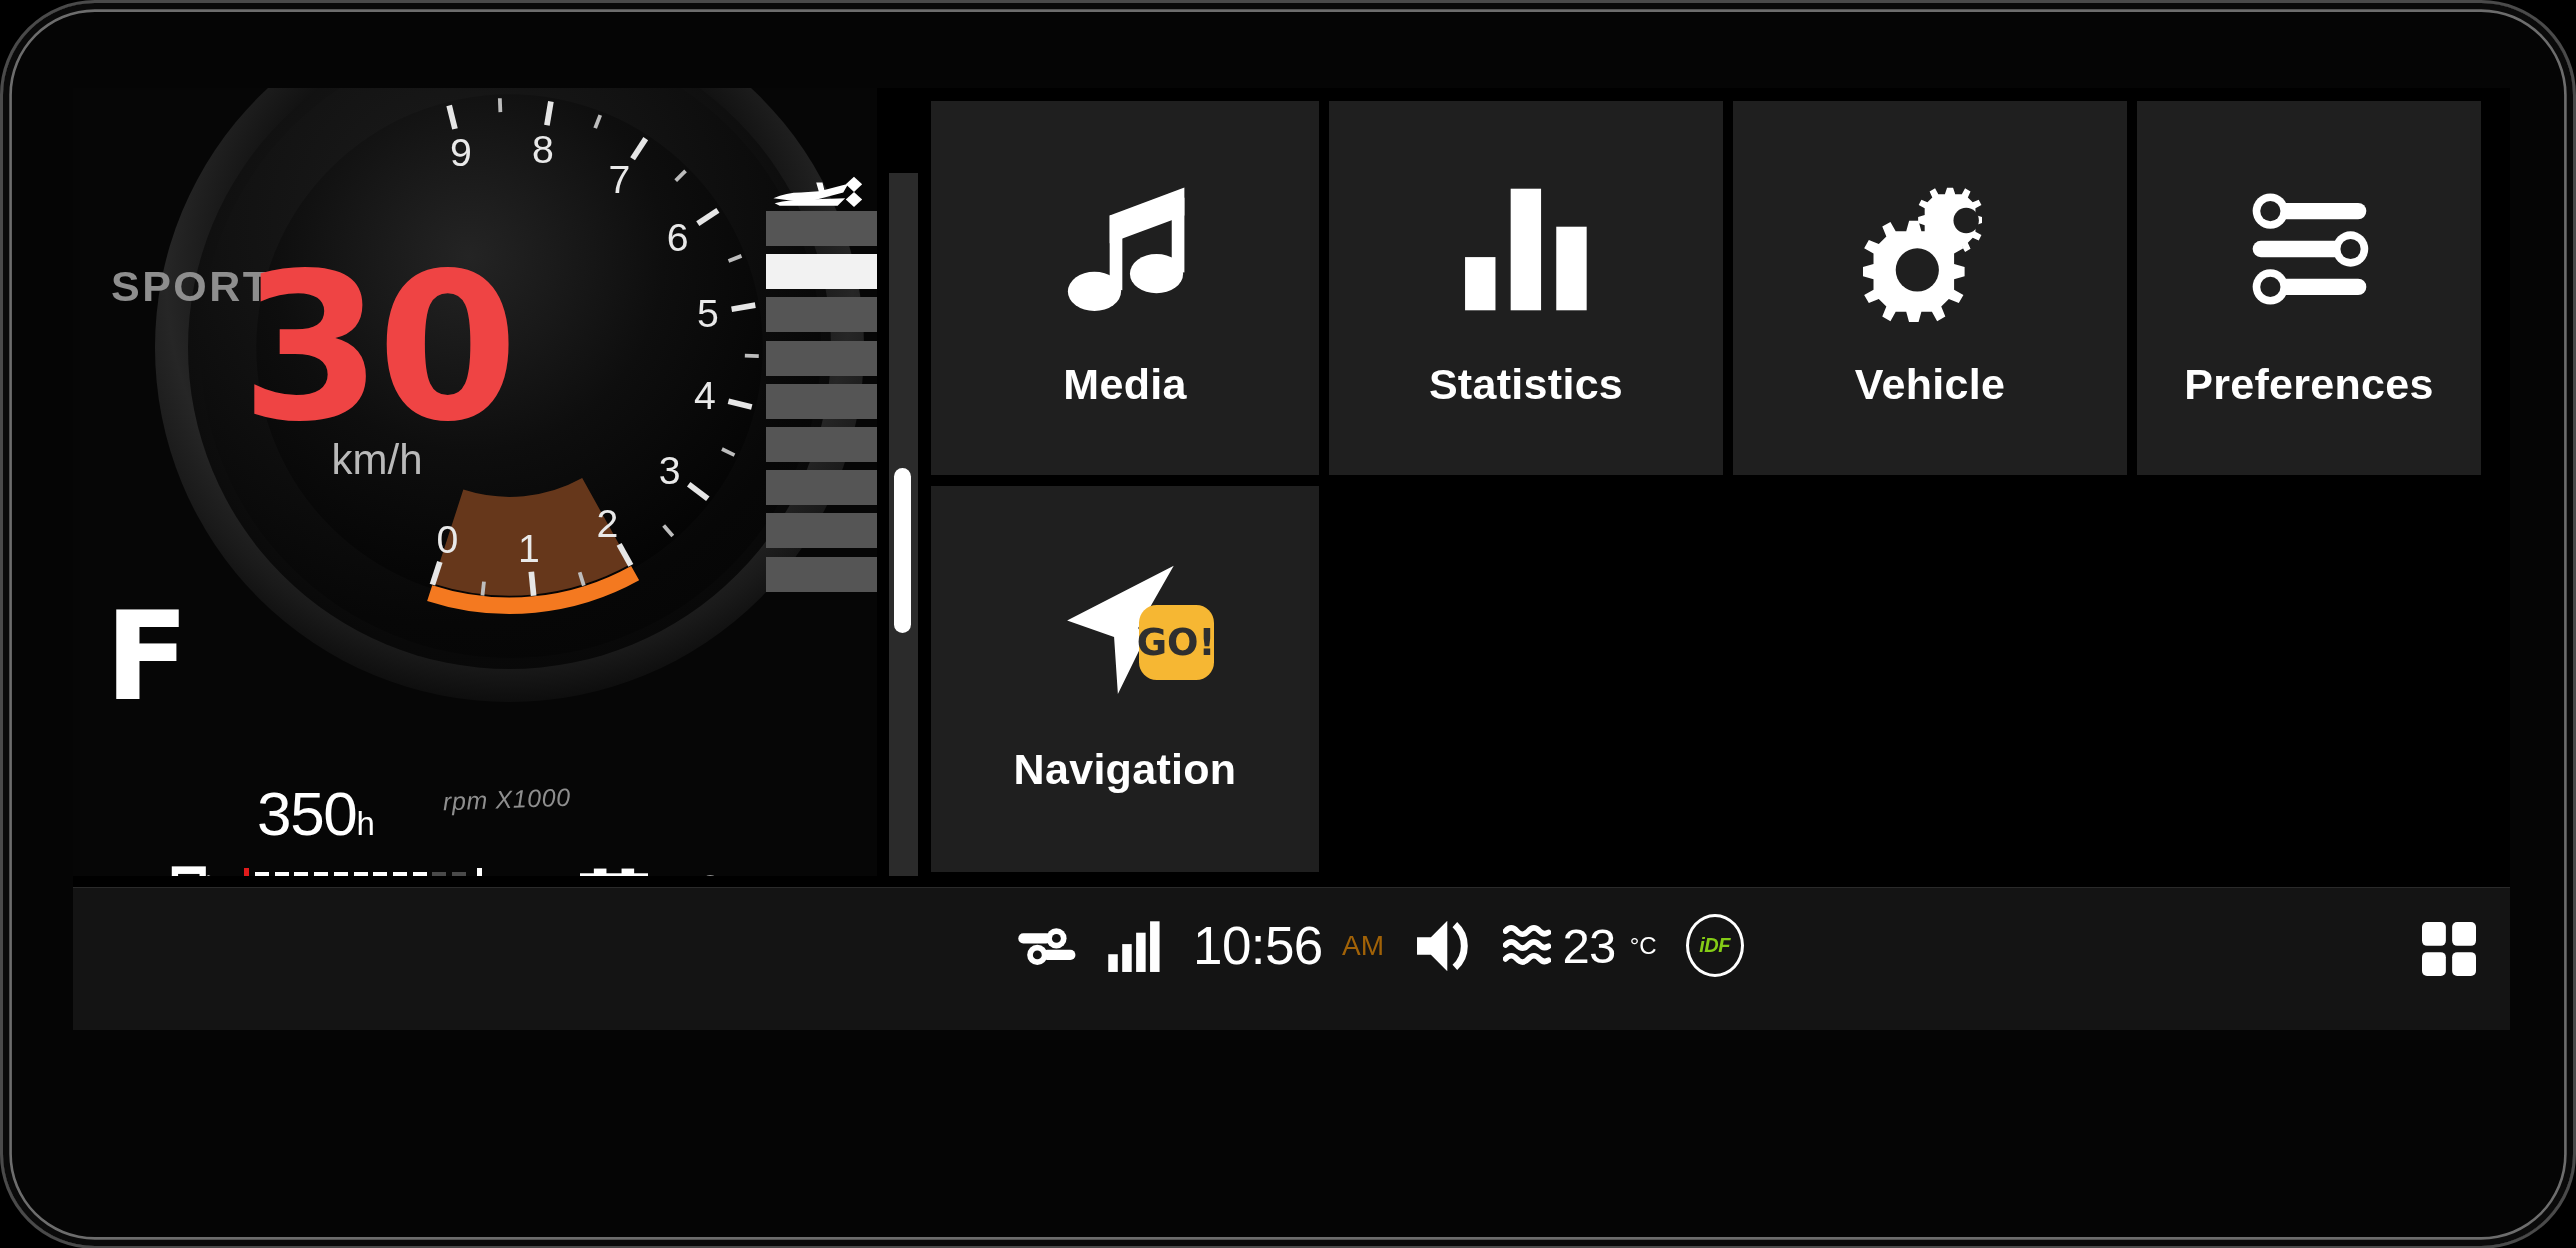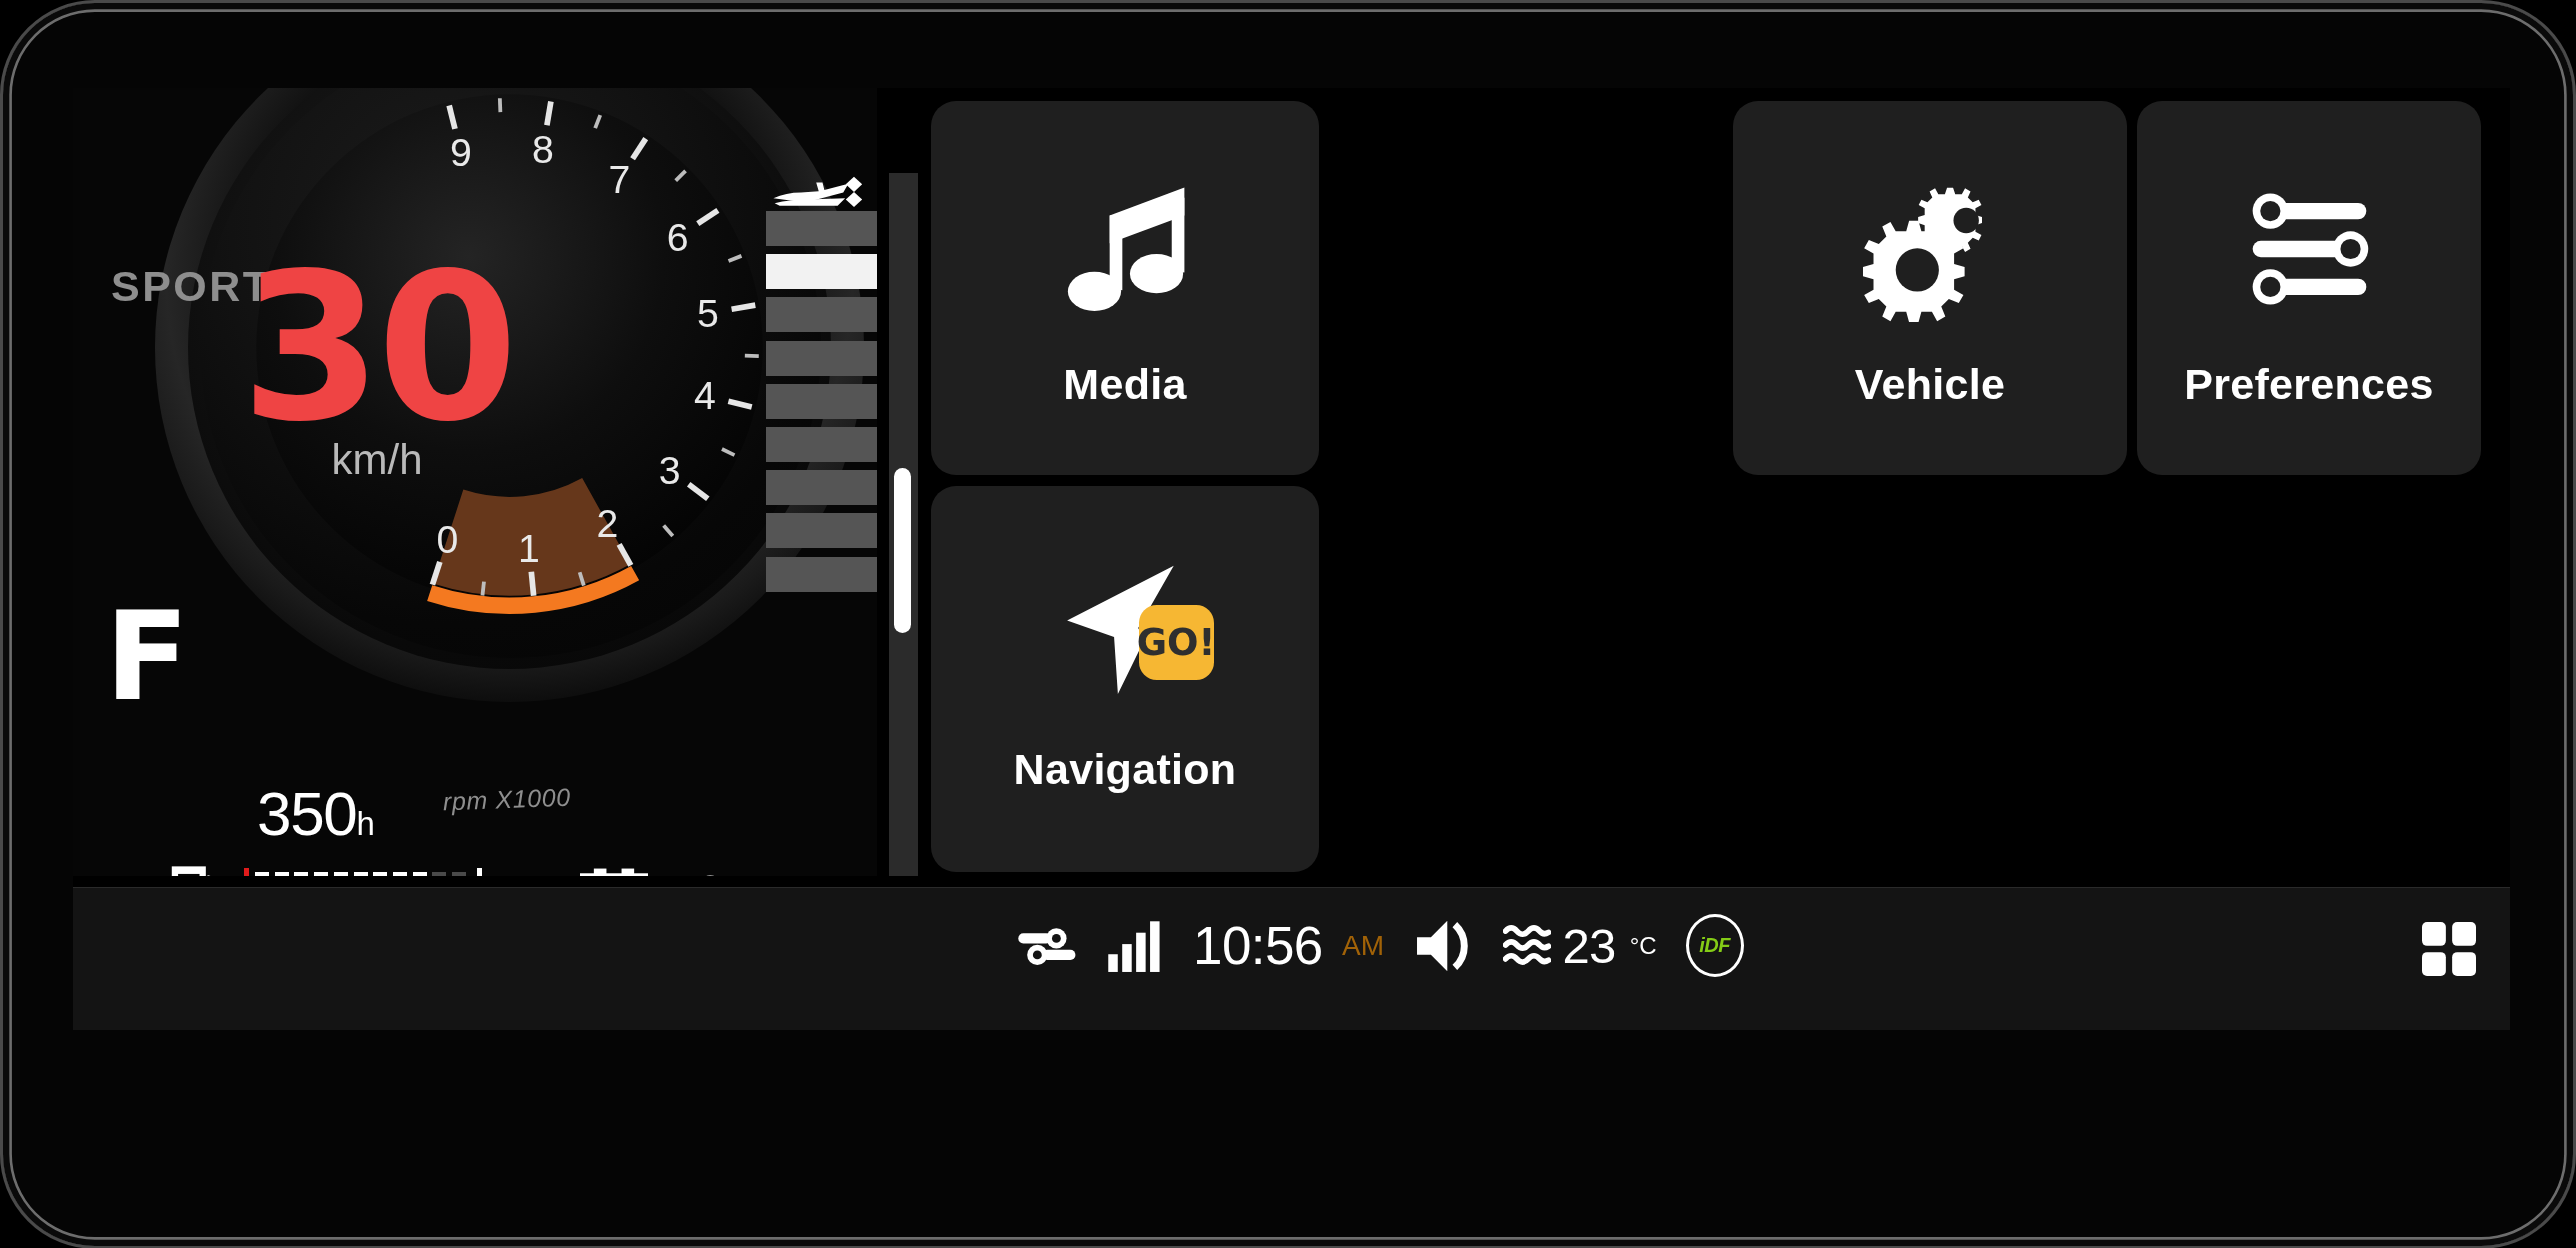--- a/index.html
+++ b/index.html
@@ -131,21 +131,21 @@
 
   
   #tiles{
     position:absolute; left:858px; top:0;
     width:1579px; height:788px;
   }
   .tile{
     position:absolute;
     background:#1f1f1f;
     display:flex; flex-direction:column;
-    align-items:center; justify-content:flex-start;border-radius:25px;
+    align-items:center; justify-content:flex-start;
   }
   .tile-icon{
     height:209px; display:flex; align-items:center; justify-content:center;
     margin-top:44px; position:relative;
   }
   .tile-label{
     font-size:43px; font-weight:700; color:#fff; margin-top:6.3px;
     letter-spacing:0.3px;
   }
   #tile-0{ left:0;    top:12.7px; width:388px; height:374px; }
@@ -341,20 +341,30 @@
             <path d="M80 62 L198 18 L198 62 L80 106 Z" fill="#fff"></path>
             <rect x="80" y="62" width="20" height="118" fill="#fff"></rect>
             <rect x="178" y="34" width="20" height="118" fill="#fff"></rect>
             <ellipse cx="56" cy="182" rx="42" ry="31" fill="#fff"></ellipse>
             <ellipse cx="154" cy="154" rx="42" ry="31" fill="#fff"></ellipse>
           </svg>
         </div>
         <div class="tile-label">Media</div>
       </div>
 
+      <div class="tile" id="tile-1">
+        <div class="tile-icon">
+          <svg width="133" height="127" viewBox="0 0 210 200">
+            <rect x="8" y="112" width="48" height="84" fill="#fff"></rect>
+            <rect x="80" y="4" width="48" height="192" fill="#fff"></rect>
+            <rect x="152" y="64" width="48" height="132" fill="#fff"></rect>
+          </svg>
+        </div>
+        <div class="tile-label">Statistics</div>
+      </div>
 
       <div class="tile" id="tile-2">
         <div class="tile-icon">
           <svg width="146" height="146" viewBox="0 0 230 230">
             <g fill="#fff">
               <path d="M88 62 l18 0 l5 -18 l16 0 l5 18 l18 0 l9 -16 l14 8 l-7 17 l13 13 l17 -7 l8 14 l-16 9 l0 18 l18 5 l0 16 l-18 5 l0 18 l16 9 l-8 14 l-17 -7 l-13 13 l7 17 l-14 8 l-9 -16 l-18 0 l-5 18 l-16 0 l-5 -18 l-18 0 l-9 16 l-14 -8 l7 -17 l-13 -13 l-17 7 l-8 -14 l16 -9 l0 -18 l-18 -5 l0 -16 l18 -5 l0 -18 l-16 -9 l8 -14 l17 7 l13 -13 l-7 -17 l14 -8 z" transform="translate(-20,30) scale(0.92)"></path>
               <circle cx="95" cy="148" r="34" fill="#1f1f1f"></circle>
               <path d="M142 24 l12 0 l4 -12 l11 0 l4 12 l12 0 l6 -11 l10 6 l-5 11 l9 9 l11 -5 l5 10 l-11 6 l0 12 l12 4 l0 11 l-12 4 l0 12 l11 6 l-5 10 l-11 -5 l-9 9 l5 11 l-10 6 l-6 -11 l-12 0 l-4 12 l-11 0 l-4 -12 l-12 0 l-6 11 l-10 -6 l5 -11 l-9 -9 l-11 5 l-5 -10 l11 -6 l0 -12 l-12 -4 l0 -11 l12 -4 l0 -12 l-11 -6 l5 -10 l11 5 l9 -9 l-5 -11 l10 -6 z" transform="translate(6,8) scale(0.86)"></path>
               <circle cx="172" cy="70" r="20" fill="#1f1f1f"></circle>
             </g>

